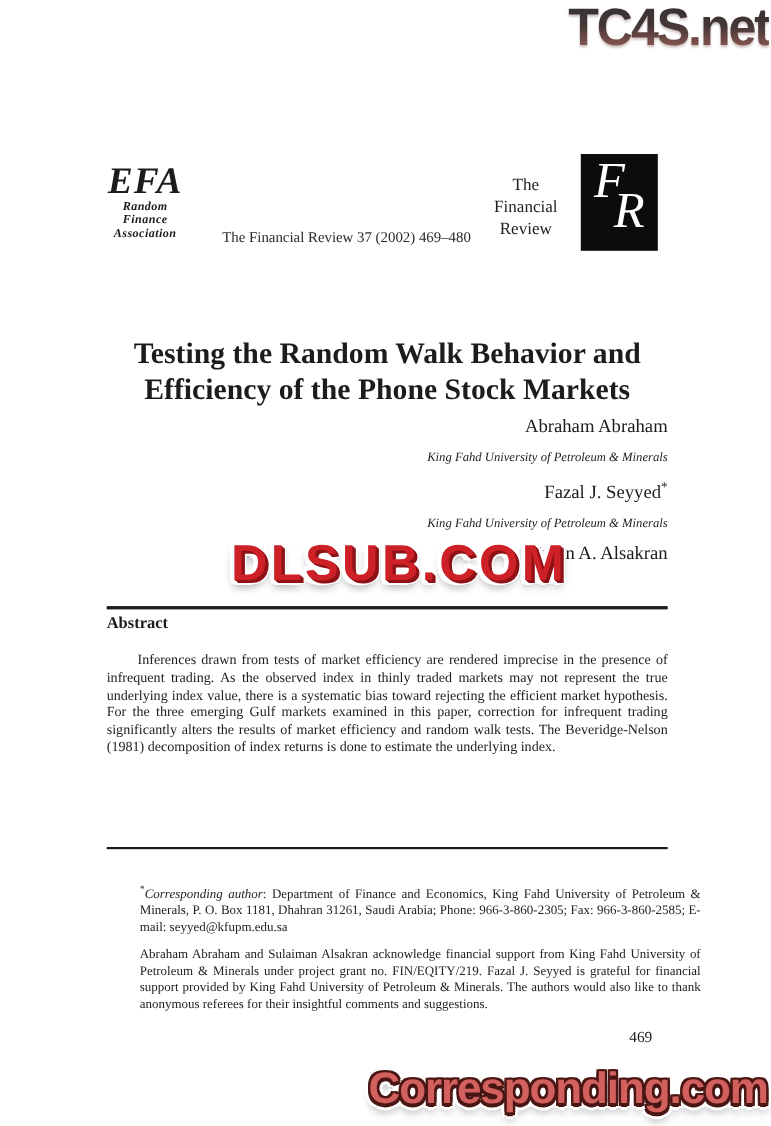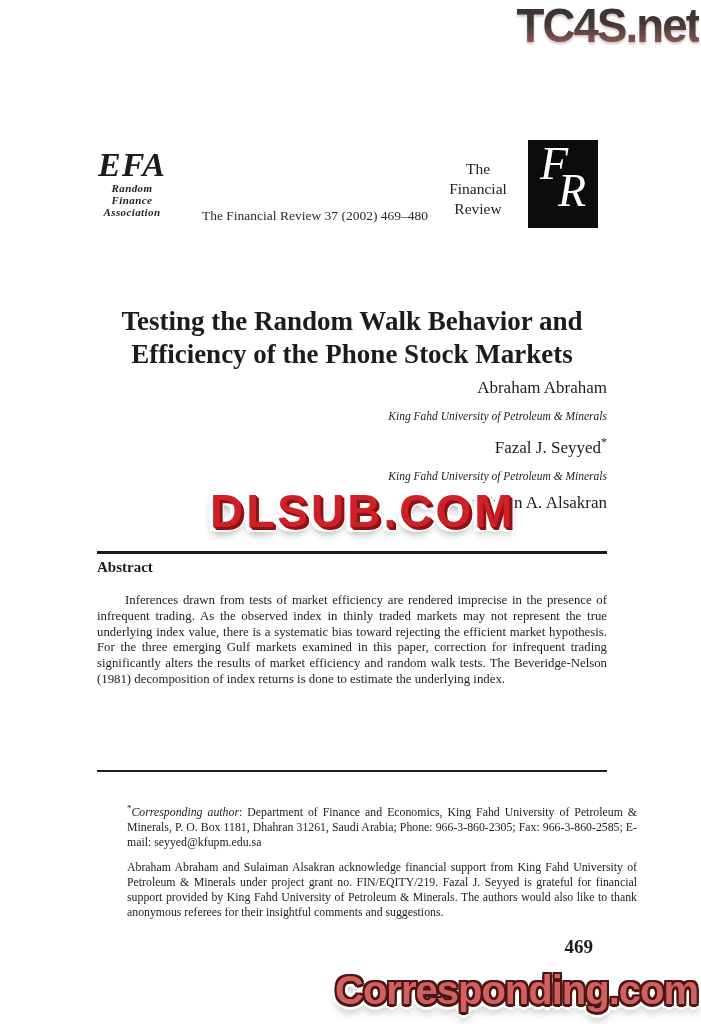--- a/index.html
+++ b/index.html
@@ -68,21 +68,21 @@
     font-size:12.8px;line-height:1.22;text-align:justify;}
   .jel{position:absolute;left:97px;top:740px;width:510px;font-size:12.8px;}
   .ital{font-style:italic;}
   
   .rule-thin{position:absolute;left:97px;top:770px;width:510px;height:2px;background:#1b1b1b;}
   .footnote{position:absolute;left:97px;width:510px;
     font-size:11.8px;line-height:1.28;text-align:justify;color:#222;margin-left:30px;}
   .fn-1{top:803px;}
   .fn-2{top:860px;}
   .footnote sup{font-size:9px;}
-  .page-number{position:absolute;left:97px;top:936px;width:496px;text-align:right;font-size:19px;font-weight:bold;}
+  .page-number{position:absolute;left:97px;top:936px;width:496px;text-align:right;font-size:14px;}
 </style>
 </head>
 <body>
 
 <div class="page">
 
   <div class="wm-top">TC4S.net</div>
 
   <div class="efa">
     <span class="efa-acronym">EFA</span>

